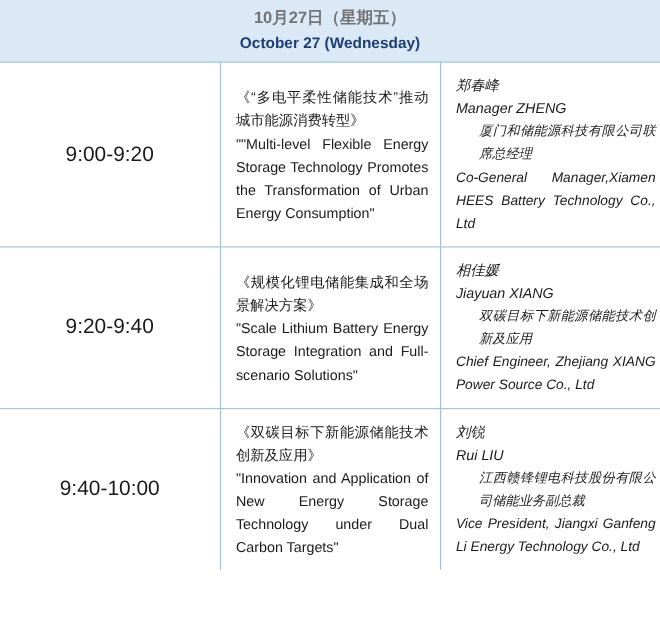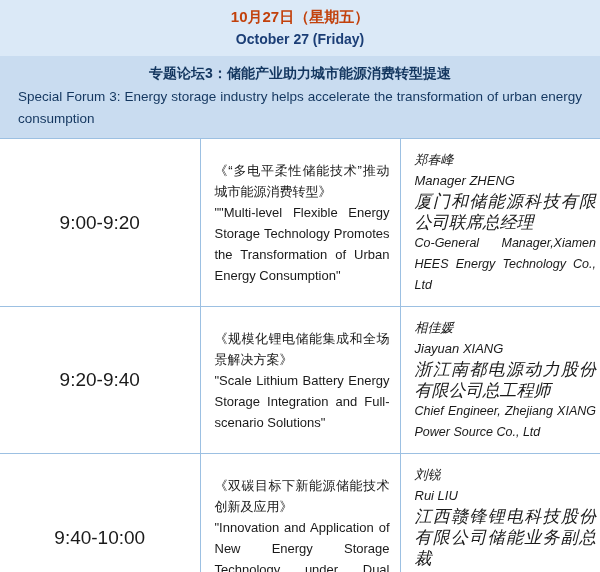--- a/index.html
+++ b/index.html
@@ -21,21 +21,21 @@
   }
   .date-row td {
     background: #dbe9f7;
     text-align: center;
     padding: 6px 4px 4px 4px;
     border: none;
   }
   .date-cn {
     font-size: 15px;
     font-weight: bold;
-    color: #c2410c;
+    color: #737373;
     line-height: 22px;
   }
   .date-en {
     font-size: 14px;
     font-weight: bold;
     color: #1b3e76;
     line-height: 22px;
     padding-bottom: 2px;
   }
   .forum-row td {
@@ -102,77 +102,72 @@
     font-size: 13px;
     color: #1a1a1a;
     line-height: 21px;
   }
   .sp-name-en {
     font-size: 13px;
     color: #1a1a1a;
     line-height: 21px;
   }
   .sp-org-cn {
-    font-size: 17px;
+    font-size: 12px;
     color: #1a1a1a;
     line-height: 21px;
     text-align: justify;
+    margin-left: 21px;
   }
   .sp-org-en {
     font-size: 12.5px;
     color: #1a1a1a;
     line-height: 21px;
     text-align: justify;
   }
   .last-row td {
     border-bottom: none;
   }
 </style>
 </head>
 <body>
 
 <table class="agenda">
   <tbody>
       <tr class="date-row">
     <td colspan="3">
       <div class="date-cn">10月27日（星期五）</div>
-      <div class="date-en">October 27 (Friday)</div>
-    </td>
-  </tr>
-  <tr class="forum-row">
-    <td colspan="3">
-      <div class="forum-cn">专题论坛3：储能产业助力城市能源消费转型提速</div>
-      <div class="forum-en">Special Forum 3: Energy storage industry helps accelerate the transformation of urban energy consumption</div>
+      <div class="date-en">October 27 (Wednesday)</div>
     </td>
   </tr>
 
   <tr class="session-row">
     <td class="time-cell">9:00-9:20</td>
     <td class="topic-cell">
       <div class="topic-cn">《“多电平柔性储能技术”推动城市能源消费转型》</div>
       <div class="topic-en">""Multi-level Flexible Energy Storage Technology Promotes the Transformation of Urban Energy Consumption"</div>
     </td>
     <td class="speaker-cell">
       <div class="sp-name-cn">郑春峰</div>
       <div class="sp-name-en">Manager ZHENG</div>
       <div class="sp-org-cn">厦门和储能源科技有限公司联席总经理</div>
-      <div class="sp-org-en">Co-General Manager,Xiamen HEES Energy Technology Co., Ltd</div>
+      <div class="sp-org-en">Co-General Manager,Xiamen HEES Battery Technology Co., Ltd</div>
     </td>
   </tr>
 
   <tr class="session-row">
     <td class="time-cell">9:20-9:40</td>
     <td class="topic-cell">
       <div class="topic-cn">《规模化锂电储能集成和全场景解决方案》</div>
       <div class="topic-en">"Scale Lithium Battery Energy Storage Integration and Full-scenario Solutions"</div>
     </td>
     <td class="speaker-cell">
       <div class="sp-name-cn">相佳媛</div>
       <div class="sp-name-en">Jiayuan XIANG</div>
-      <div class="sp-org-cn">浙江南都电源动力股份有限公司总工程师</div>
+      <div class="sp-org-cn">双碳目标下新能源储能技术创新及应用</div>
       <div class="sp-org-en">Chief Engineer, Zhejiang XIANG Power Source Co., Ltd</div>
     </td>
   </tr>
 
   <tr class="session-row last-row">
     <td class="time-cell">9:40-10:00</td>
     <td class="topic-cell">
       <div class="topic-cn">《双碳目标下新能源储能技术创新及应用》</div>
       <div class="topic-en">"Innovation and Application of New Energy Storage Technology under Dual Carbon Targets"</div>
     </td>

